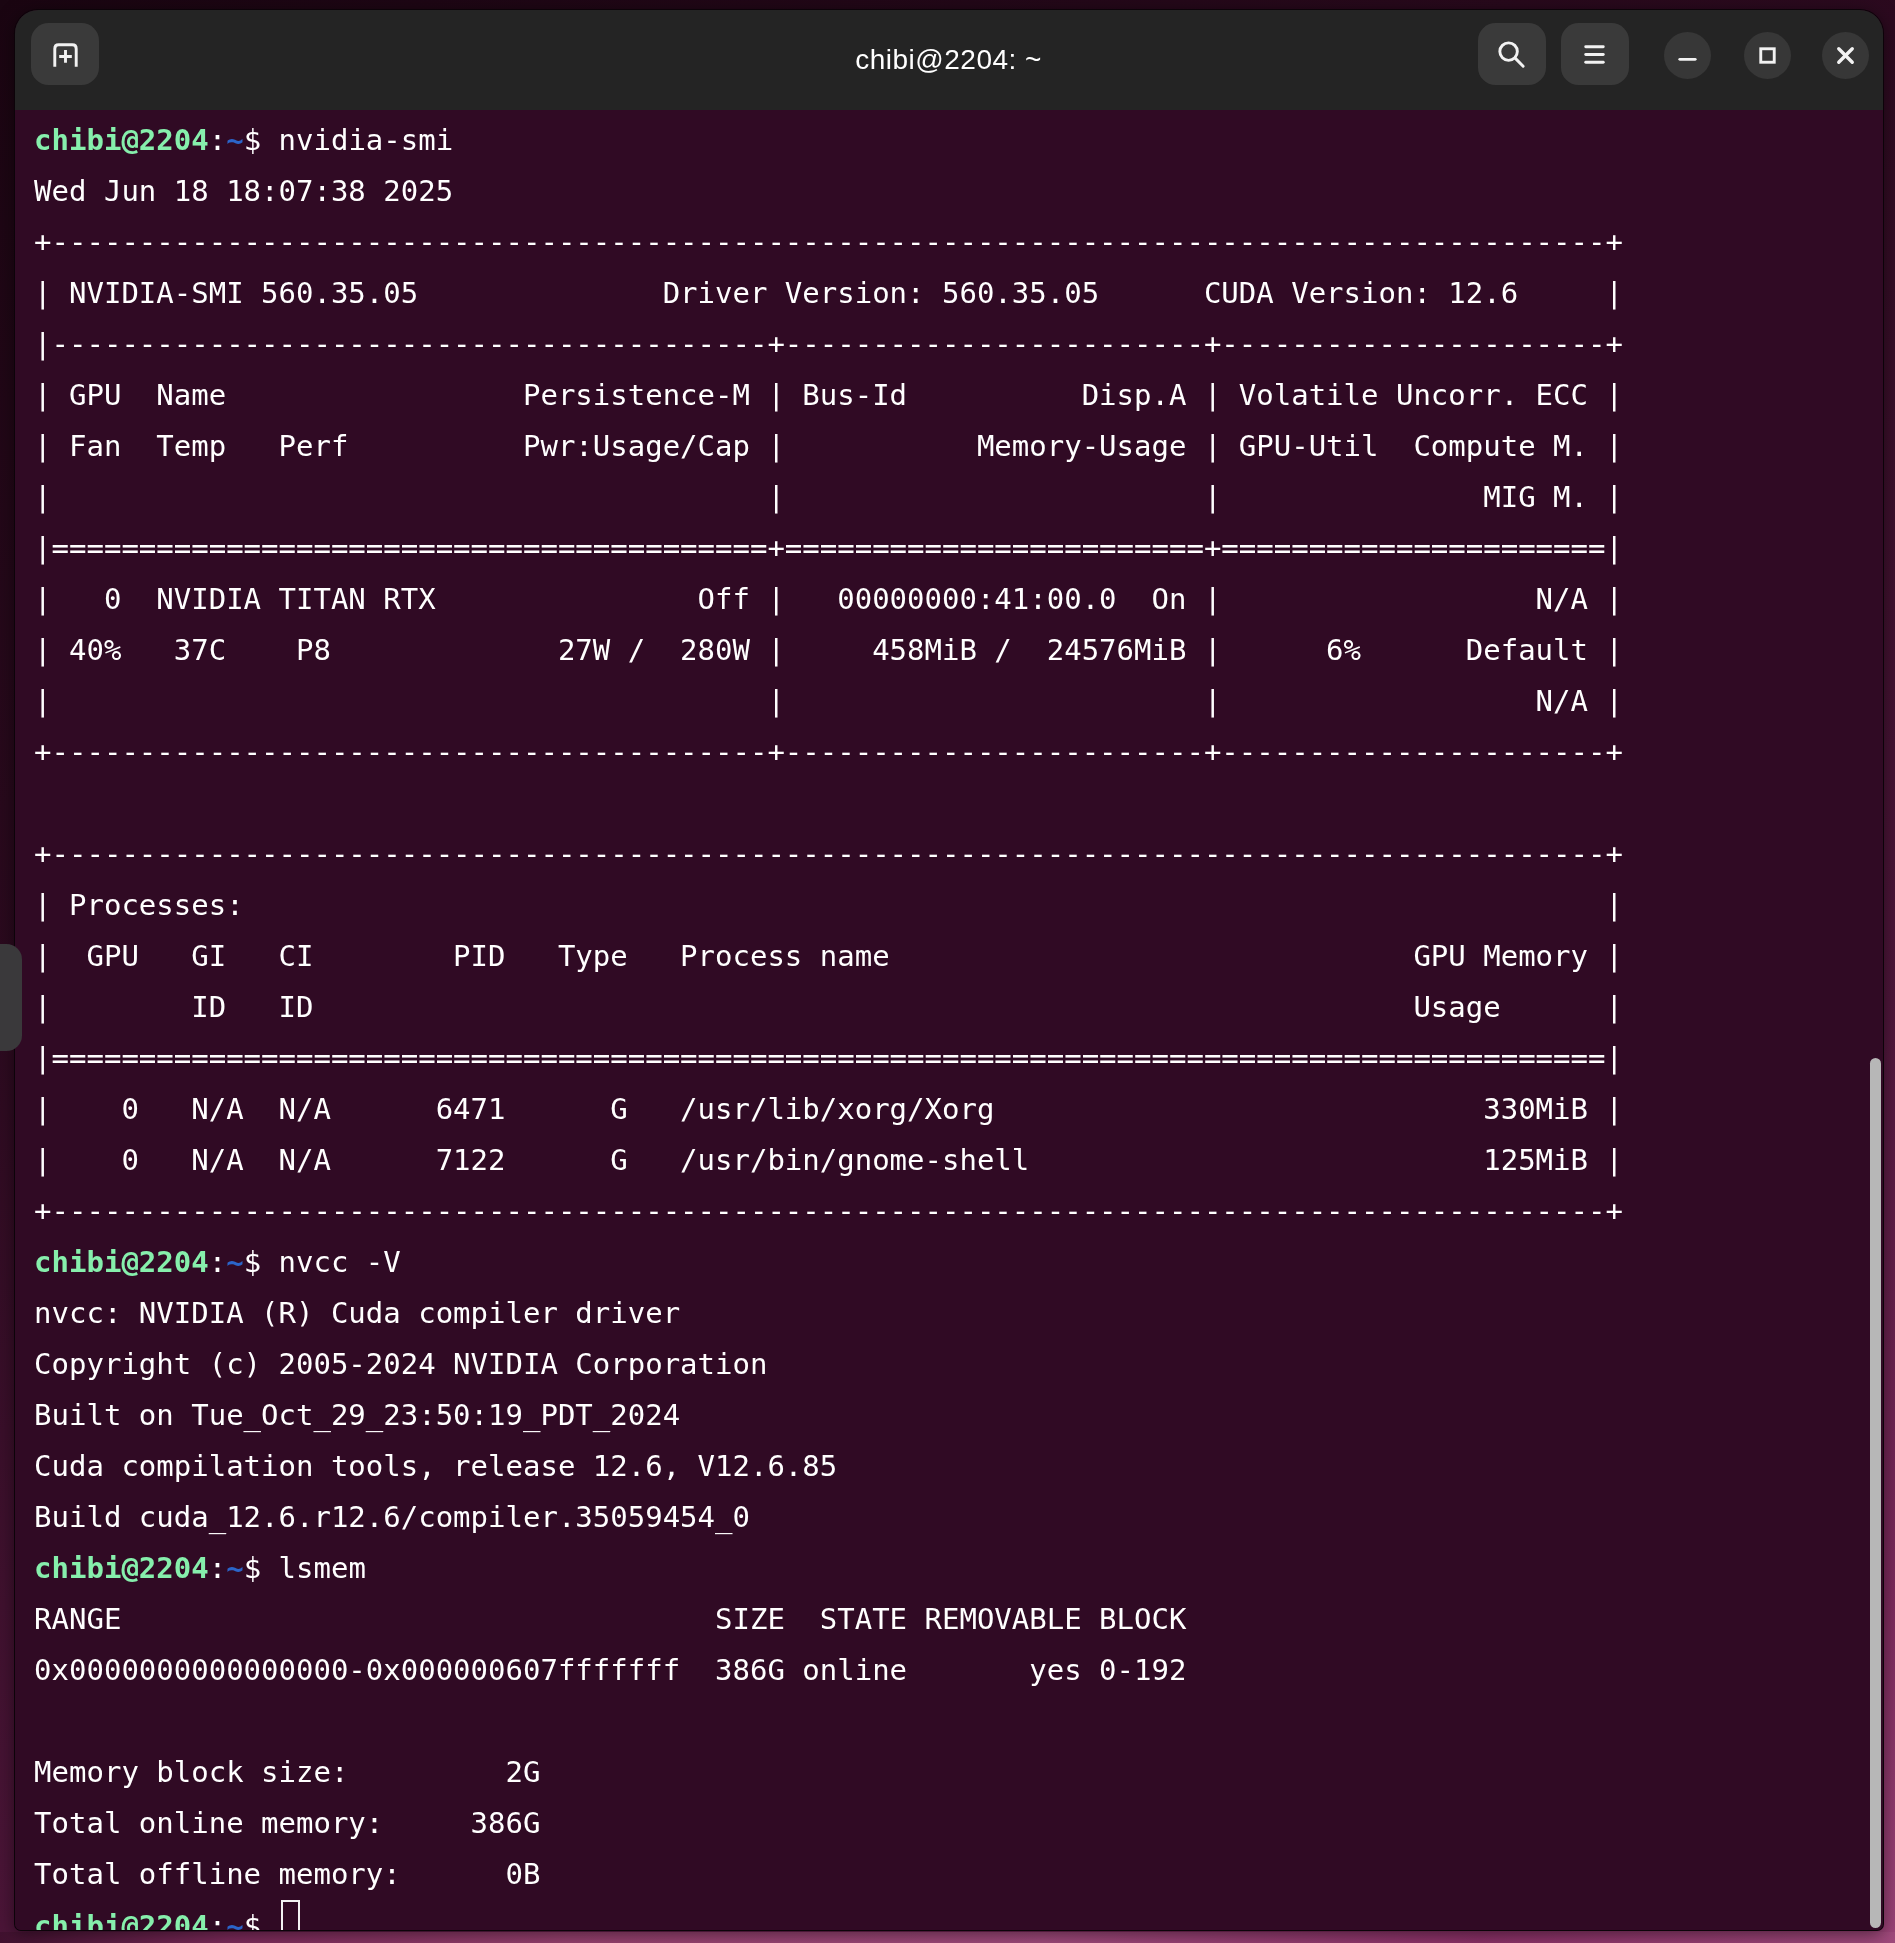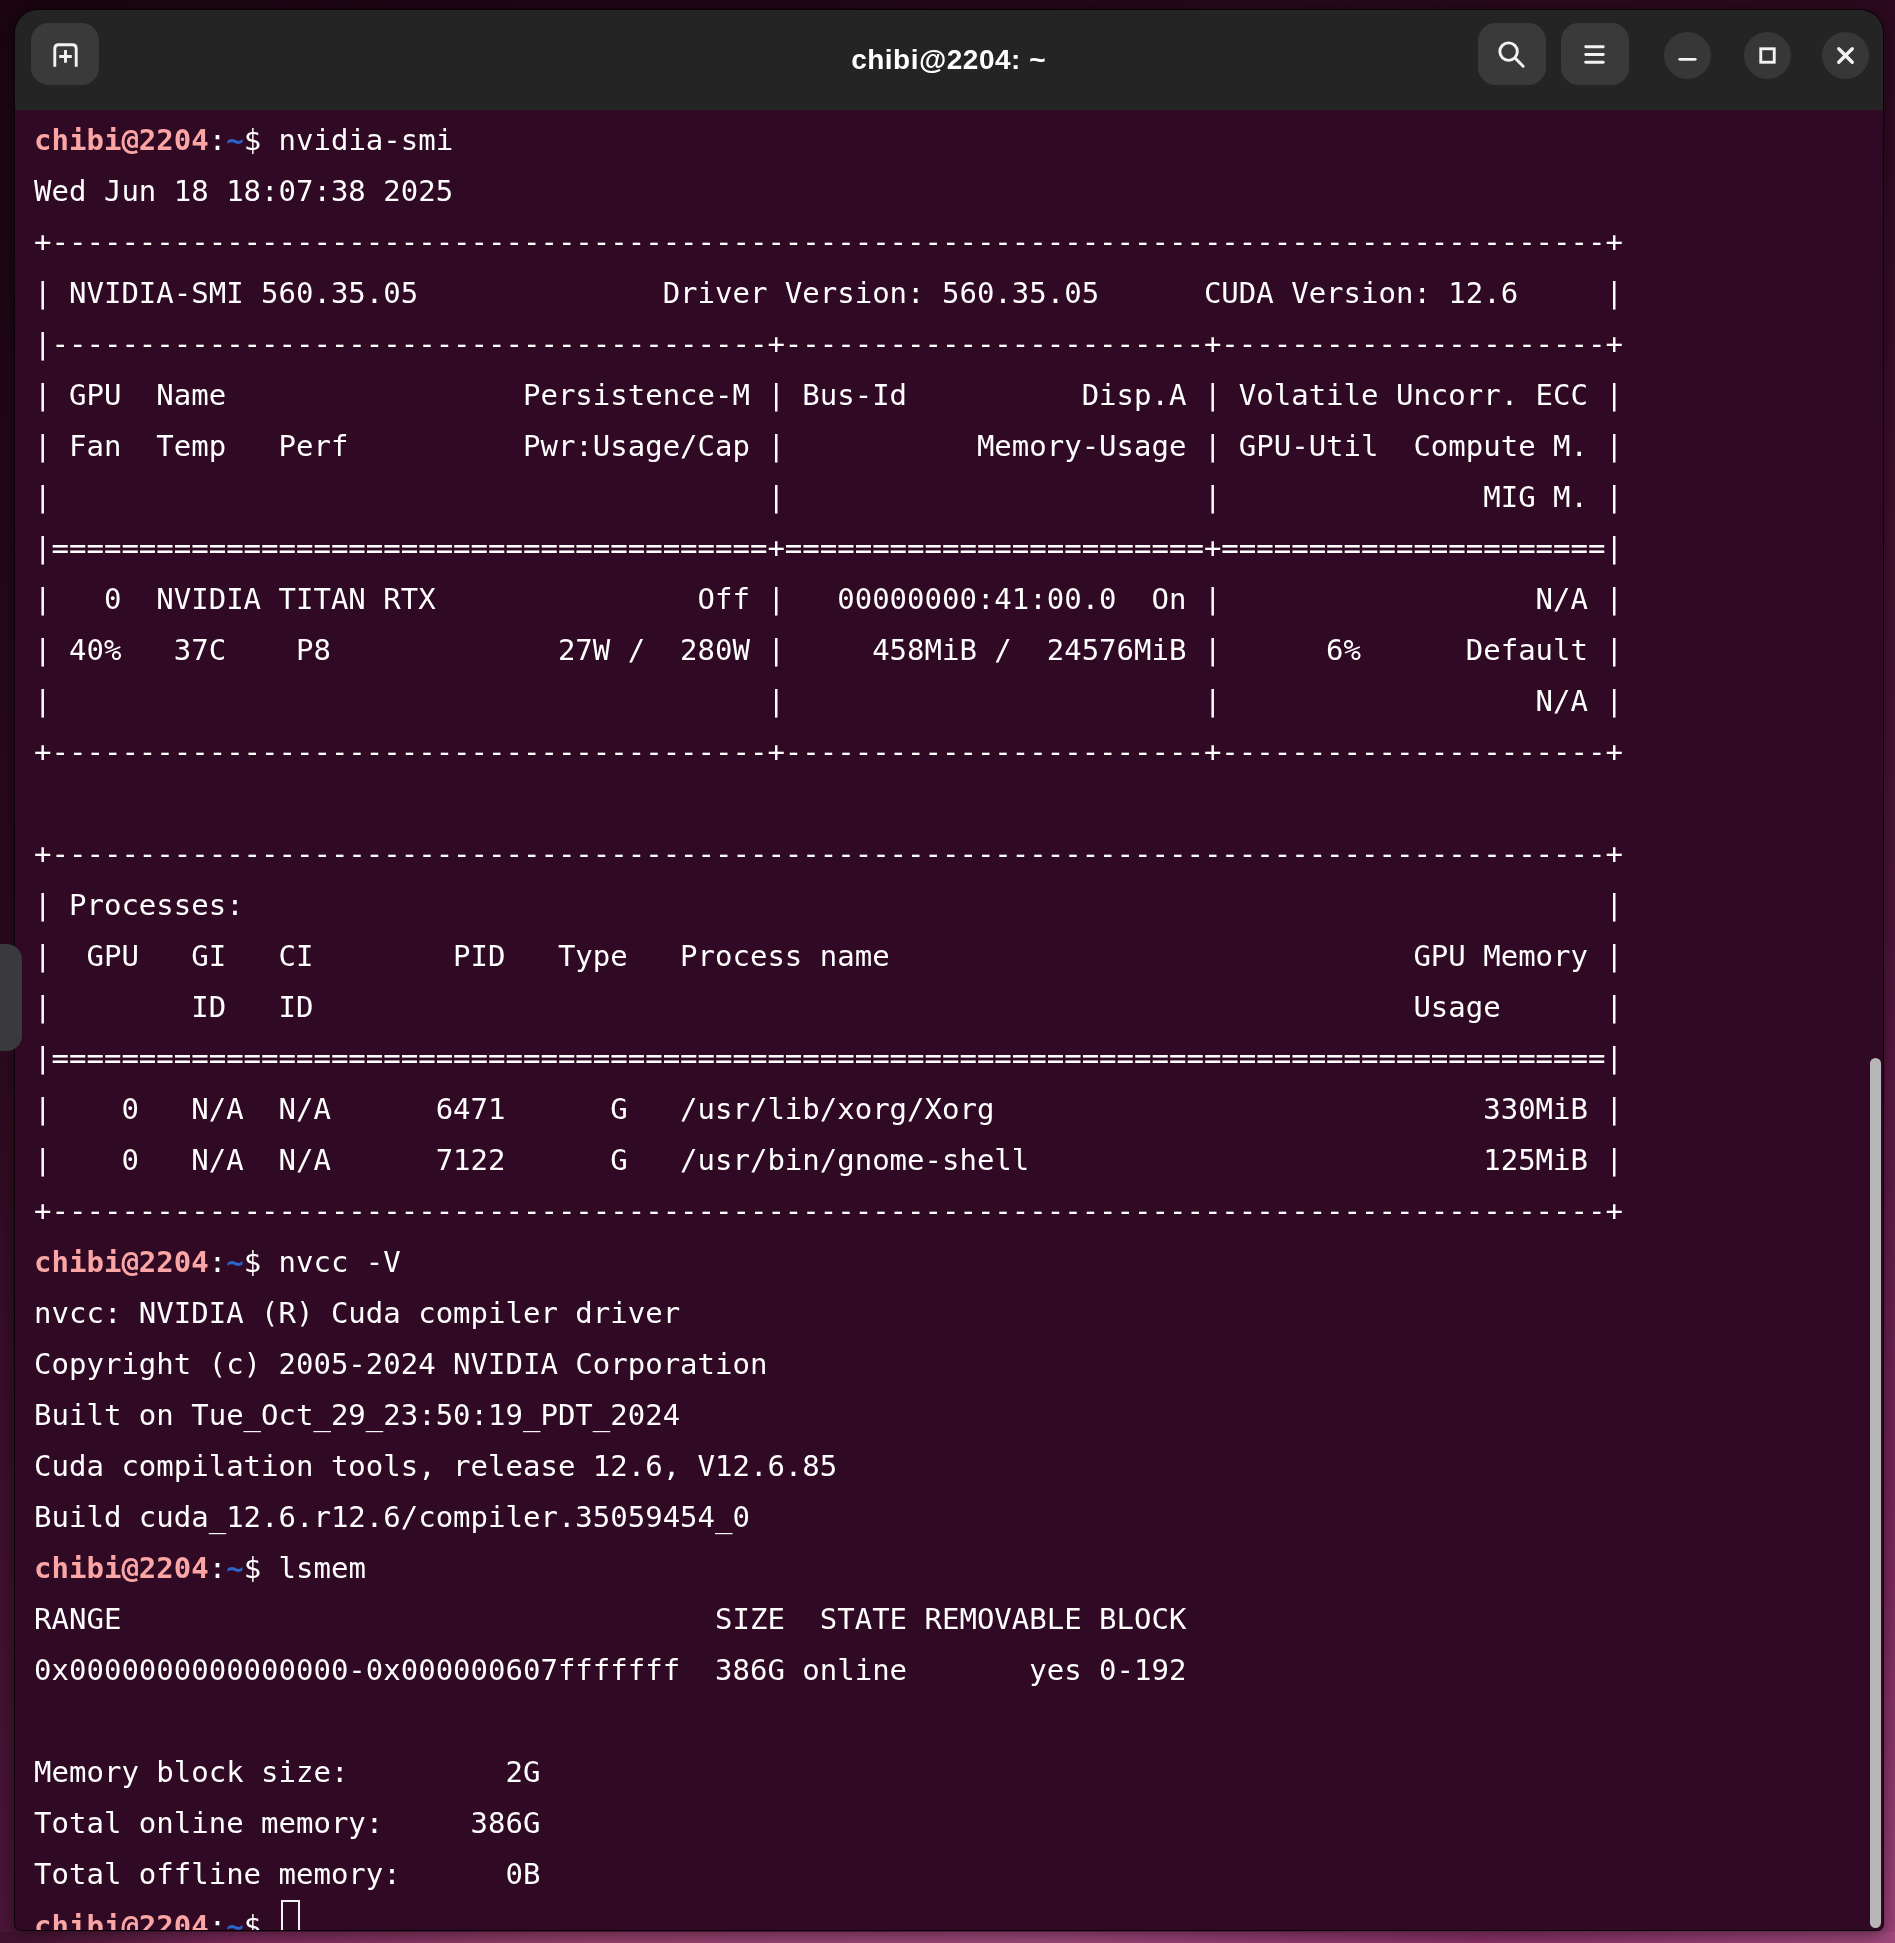--- a/index.html
+++ b/index.html
@@ -23,21 +23,21 @@
     background:#300a24;border-radius:23.4px 23.4px 5.9px 5.9px;
     box-shadow:0 0 0 1px #0c0309, 0 3.9px 17.6px rgba(0,0,0,.5);
     overflow:hidden;z-index:2;
   }
   .titlebar{
     position:absolute;top:0;left:0;right:0;height:100px;background:#242424;
   }
   .titlebar .title{
     position:absolute;left:0;right:0;top:0;height:100px;
     display:flex;align-items:center;justify-content:center;
-    color:#ffffff;font-weight:bold;font-size:28px;letter-spacing:0.5px;
+    color:#ffffff;font-weight:normal;font-size:28px;letter-spacing:0.5px;
   }
   .tb-btn{
     position:absolute;display:flex;align-items:center;justify-content:center;
     background:#3a3a3a;border:none;padding:0;cursor:pointer;
   }
   .tb-square{width:68px;height:62px;border-radius:17.6px;top:13.7px;}
   .tb-circle{width:47px;height:47px;border-radius:50%;top:22.4px;background:#373737;}
   .btn-newtab{left:16.6px;}
   .btn-search{left:1463px;}
   .btn-menu{left:1546px;}
@@ -48,21 +48,21 @@
   .terminal{
     position:absolute;top:100px;left:0;right:0;bottom:0;
     background:#300a24;padding:4.9px 0 0 19.5px;box-sizing:border-box;overflow:hidden;
   }
   .term-output{
     font-family:"DejaVu Sans Mono","Liberation Mono",monospace;
     font-size:29px;line-height:51px;color:#ffffff;white-space:pre;
   }
   .term-line{min-height:51px;}
   .c-w{color:#ffffff;}
-  .c-g{color:#fca5a5;font-weight:bold;}
+  .c-g{color:#86efac;font-weight:bold;}
   .c-b{color:#2b65c9;font-weight:bold;}
   .cursor{
     display:inline-block;width:14.6px;height:39px;border:2.9px solid #f2f2f2;
     vertical-align:-6.8px;margin-left:2.9px;
   }
   .scrollbar{
     position:absolute;right:2px;top:1048px;width:10.7px;height:870px;
     background:#b7b7b7;border-radius:5.9px;z-index:3;
   }
 </style>

